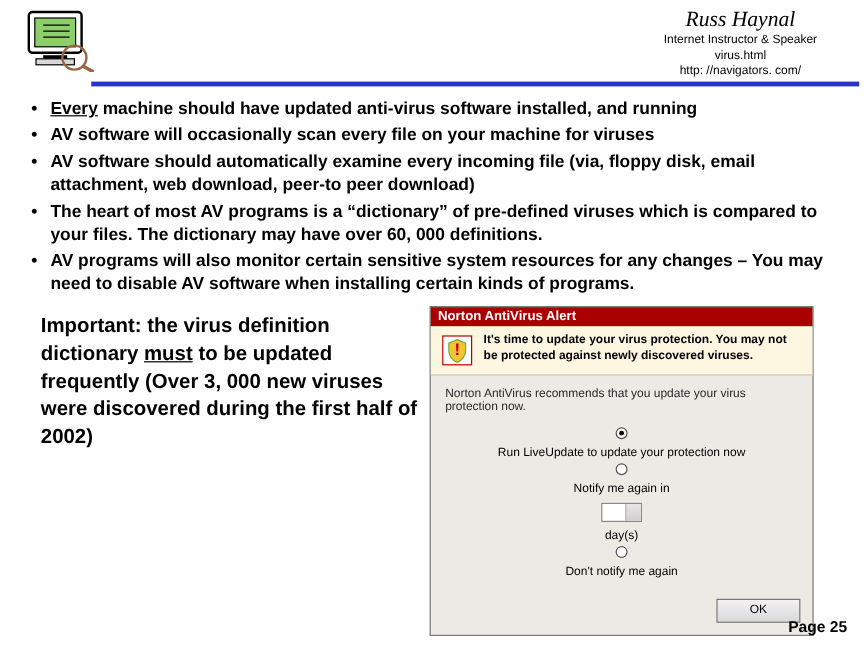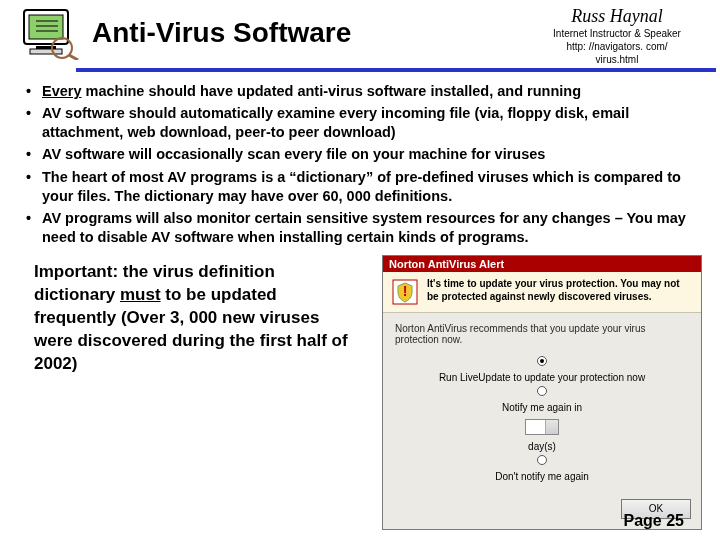--- a/index.html
+++ b/index.html
@@ -10,23 +10,23 @@
   .clip { width: 64px; height: 54px; }
   .title { font-size: 28px; font-weight: bold; font-family: Arial, sans-serif; }
   .author { text-align: center; width: 170px; }
   .author-name { font-family: "Comic Sans MS", cursive; font-style: italic; font-weight: normal; font-size: 18px; }
   .author-sub { font-size: 10px; line-height: 1.2; margin-top: 1px; }
   .rule { height: 4px; background: #2a33c7; margin: 2px 0 10px 58px; width: 640px; }
   .bullets { margin-left: 6px; }
   .bullets li { font-size: 14.5px; font-weight: bold; line-height: 1.32; margin-bottom: 3px; list-style: none; position: relative; padding-left: 18px; }
   .bullets li::before { content: "•"; position: absolute; left: 2px; top: 0; }
   .u { text-decoration: underline; margin-top: 10px; }
-  .lower { display: flex; gap: 28px; margin-top: 8px; }
+  .lower { display: flex; gap: 4px; margin-top: 8px; }
   .important { width: 320px; font-size: 17px; font-weight: bold; line-height: 1.35; margin-left: 16px; margin-top: 6px; }
-  .footer { position: absolute; right: 36px; bottom: 10px; font-size: 16px; font-weight: bold; }
+  .footer { position: absolute; right: 14px; bottom: 10px; font-size: 13px; font-weight: bold; }
   
   .norton { width: 320px; background: #eceae5; border: 1px solid #7a7a7a; font-size: 10px; }
   .nav-title { background: #a00; color: #fff; font-weight: bold; font-size: 11px; padding: 2px 6px; }
   .banner { display: flex; gap: 8px; background: #fdf6e0; border-bottom: 1px solid #c8c2b2; padding: 6px 8px; align-items: flex-start; }
   .banner-icon { width: 28px; height: 28px; }
   .banner-text { font-size: 10px; line-height: 1.25; }
   .body-text { padding: 10px 24px 4px 12px; font-size: 10px; color: #2a2a2a; }
   .opts { padding: 4px 12px 8px 12px; }
   .opt-row { display: flex; align-items: center; gap: 6px; margin: 3px 0; font-size: 10px; flex-direction: column; }
   .radio { width: 10px; height: 10px; border-radius: 50%; border: 1px solid #555; display: inline-block; position: relative; background: #fff; }
@@ -48,38 +48,37 @@
           <rect x="11" y="9" width="34" height="24" fill="#8dd06b" stroke="#000"></rect>
           <rect x="18" y="40" width="20" height="3" fill="#000"></rect>
           <rect x="12" y="43" width="32" height="5" fill="#d8d8d8" stroke="#000"></rect>
           <circle cx="44" cy="42" r="10" fill="none" stroke="#964" stroke-width="2"></circle>
           <line x1="51" y1="49" x2="60" y2="54" stroke="#964" stroke-width="3"></line>
           <line x1="18" y1="15" x2="40" y2="15" stroke="#000"></line>
           <line x1="18" y1="20" x2="40" y2="20" stroke="#000"></line>
           <line x1="18" y1="25" x2="40" y2="25" stroke="#000"></line>
         </svg>
       </span>
-      <h1 class="title">Anti-Virus Software</h1>
     </div>
     <div class="author">
       <div class="author-name">Russ Haynal</div>
       <div class="author-sub">Internet Instructor &amp; Speaker</div>
+      <div class="author-sub">virus.html</div>
       <div class="author-sub">http: //navigators. com/</div>
-      <div class="author-sub">virus.html</div>
     </div>
   </div>
 
   <div class="rule"></div>
 
   <ul class="bullets">
     <li>
       <span class="u">Every</span><span> machine should have updated anti-virus software installed, and running</span>
     </li>
+    <li>AV software will occasionally scan every file on your machine for viruses</li>
     <li>AV software should automatically examine every incoming file (via, floppy disk, email attachment, web download,  peer-to peer download)</li>
-    <li>AV software will occasionally scan every file on your machine for viruses</li>
     <li>The heart of most AV programs is a “dictionary” of pre-defined viruses which is compared to your files.  The dictionary may have over 60, 000 definitions.</li>
     <li>AV programs will also monitor certain sensitive system resources for any changes – You may need to disable AV software when installing certain kinds of programs.</li>
   </ul>
 
   <div class="lower">
     <div class="important">
       <span>Important: the virus definition dictionary </span><span class="u">must</span><span> to be updated frequently (Over 3, 000 new viruses were discovered during the first half of 2002)</span>
     </div>
 
     <div class="norton">

